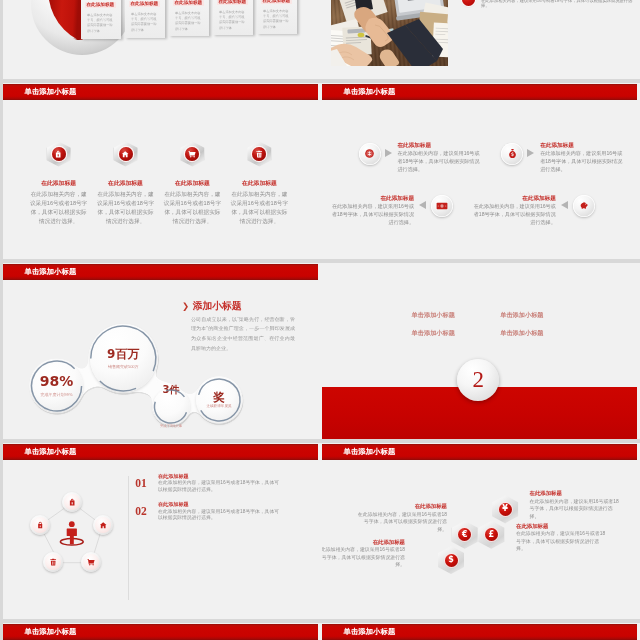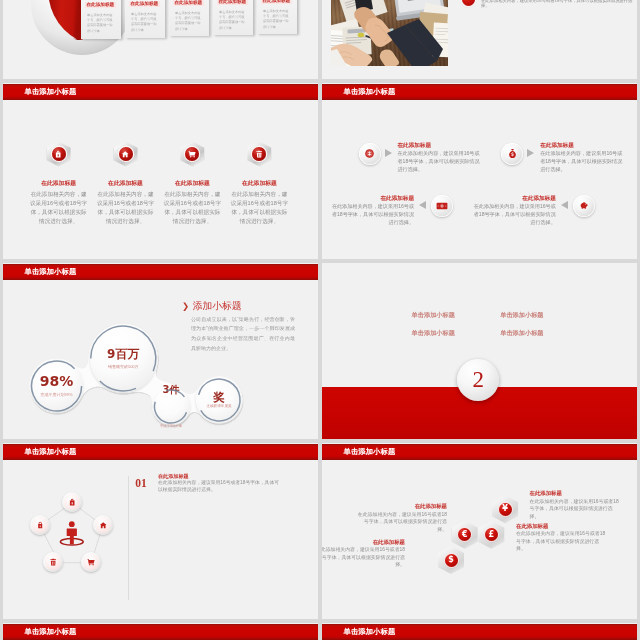--- a/index.html
+++ b/index.html
@@ -8,20 +8,21 @@
     width:640px;height:640px;overflow:hidden;
     background:#d8d8d8;
     font-family:"Liberation Sans","DejaVu Sans",sans-serif;
     -webkit-font-smoothing:antialiased;
   }
   #page{position:absolute;left:0;top:0;width:640px;height:640px;overflow:hidden;}
 
   .slide{
     position:absolute;width:315px;height:176px;overflow:hidden;
     background:#f1f1f1;
+    padding-left:46px;
   }
   .col0{left:3px;} .col1{left:322px;}
   .r0{top:-97.5px;} .r1{top:82.5px;} .r2{top:262.5px;} .r3{top:442.5px;} .r4{top:622.5px;}
 
   
   .hdr{
     position:absolute;left:0;top:1.5px;width:315px;height:16px;
     background:linear-gradient(180deg,#8d0c07 0%,#b50e08 6%,#cb0400 20%,#c90200 76%,#a50806 94%,#8a0a07 100%);
   }
   .hdr-t{
@@ -126,21 +127,21 @@
   .sc2{left:27.6px;top:97px;width:52px;height:52px;}
   .sc2 .sc-v{font-size:14px;line-height:15px;} .sc2 .sc-c{font-size:4px;margin-top:2.5px;}
   
   .sc3{left:149.5px;top:125px;width:37px;height:37px;gap:28px;}
   .sc3 .sc-v{font-size:10px;line-height:11px;} .sc3 .sc-c{font-size:3.4px;margin-top:1px;width:24px;text-align:center;line-height:4.2px;}
   
   .sc4{left:193px;top:114px;width:46px;height:46px;}
   .sc4 .sc-v{font-size:11.5px;line-height:12px;} .sc4 .sc-c{font-size:3.6px;margin-top:1.5px;}
   .sc-head{position:absolute;left:179px;top:37px;display:flex;align-items:baseline;gap:3.5px;}
   .sc-chev{color:#c0392b;font-size:8.5px;line-height:8.5px;font-weight:700;}
-  .sc-h{font-size:9.8px;color:#c5312c;font-weight:400;}
+  .sc-h{font-size:9.8px;color:#c5312c;font-weight:700;}
   .sc-p{position:absolute;left:188px;top:52px;width:104px;font-size:5px;line-height:9.8px;color:#9a9a9a;text-align:justify;}
 
   
   .sec-band{position:absolute;left:0;top:124.5px;width:315px;height:51.5px;
      background:linear-gradient(180deg,#cd0500 0%,#c70200 55%,#bd0100 100%);}
   .sec-t{position:absolute;font-size:6.2px;line-height:7px;color:#c9817a;font-weight:700;white-space:nowrap;}
   .st1{left:89.6px;top:48.5px;} .st2{left:178.2px;top:48.5px;}
   .st3{left:89.6px;top:66.5px;} .st4{left:178.2px;top:66.5px;}
   .sec-circ{position:absolute;left:135.3px;top:96.9px;width:42px;height:42px;border-radius:50%;
      background:radial-gradient(circle at 36% 26%,#ffffff 0%,#f6f6f6 40%,#dfdfdf 82%,#f0f0f0 100%);
@@ -590,20 +591,25 @@
         <rect x="12.9" y="14.5" width="3.9" height="9.6"></rect>
       </svg>
     </div>
   </div>
   <div class="nlist">
     <div class="nli">
       <span class="nl-n">01</span>
       <span class="nl-t">在此添加标题</span>
       <span class="nl-b">在此添加相关内容，建议采用16号或者18号字体，具体可以根据实际情况进行选择。</span>
     </div>
+    <div class="nli">
+      <span class="nl-n">02</span>
+      <span class="nl-t">在此添加标题</span>
+      <span class="nl-b">在此添加相关内容，建议采用16号或者18号字体，具体可以根据实际情况进行选择。</span>
+    </div>
   </div>
 </div>
 
 <div class="slide col1 r3">
   <div class="hdr">
     <span class="hdr-t">单击添加小标题</span>
   </div>
   <div class="chex ch1">
         <div class="hex">
           <div class="disc">

